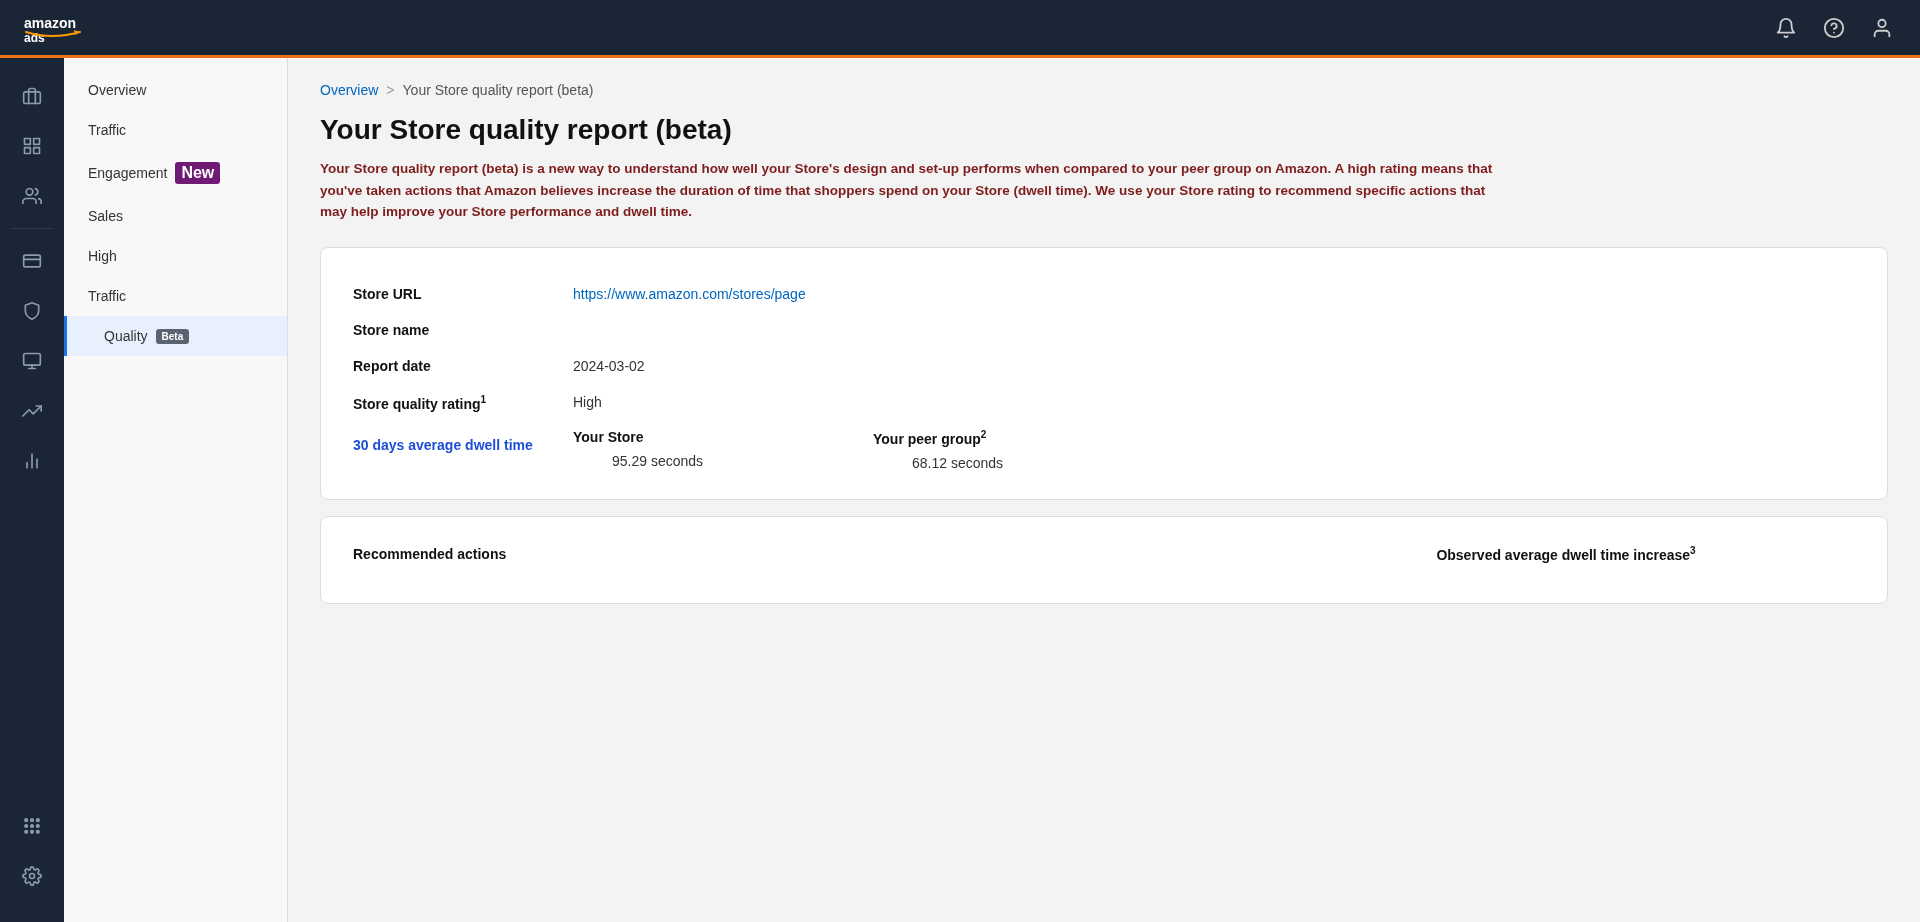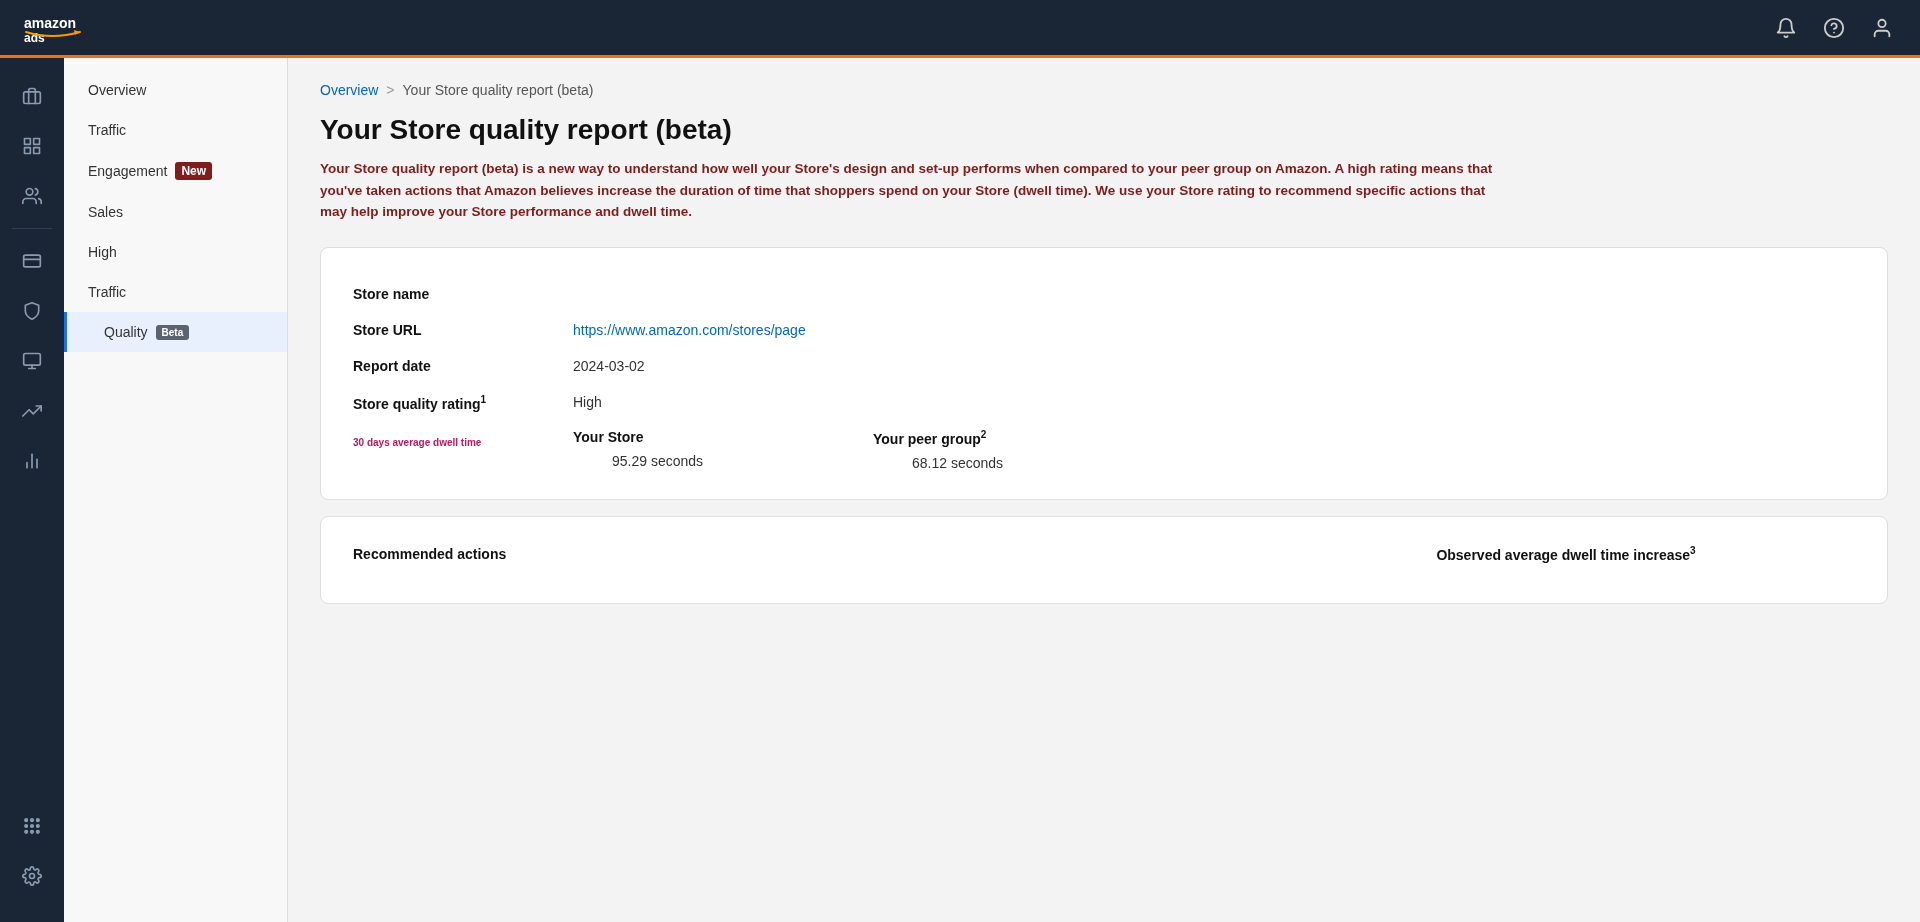--- a/index.html
+++ b/index.html
@@ -85,23 +85,23 @@
       align-items: center;
       gap: 8px;
     }
     .sidebar-item.active {
       background: #e8f0fe;
       border-left: 3px solid #1a73e8;
       padding-left: 37px;
       font-weight: 500;
     }
     .badge-new {
-      background: #7f1d1d;
+      background: #701a75;
       color: white;
-      font-size: 12px;
+      font-size: 16px;
       padding: 2px 6px;
       border-radius: 3px;
       font-weight: 600;
     }
     .badge-beta {
       background: #5c6370;
       color: white;
       font-size: 10px;
       padding: 2px 6px;
       border-radius: 3px;
@@ -182,22 +182,22 @@
     }
 
     .dwell-time-row {
       display: flex;
       align-items: flex-start;
       margin-top: 8px;
     }
     .dwell-col-label {
       width: 220px;
       font-weight: 700;
-      font-size: 10px;
-      color: #be185d;
+      font-size: 14px;
+      color: #1d4ed8;
       padding-top: 8px;
     }
     .dwell-col-header {
       font-weight: 700;
       font-size: 14px;
       color: #111;
       margin-bottom: 8px;
     }
     .dwell-col-value {
       font-size: 14px;
@@ -394,28 +394,28 @@
     </div>
 
     <h1 class="page-title">Your Store quality report (beta)</h1>
 
     <p class="page-description">Your Store quality report (beta) is a new way to understand how well your Store's design and set-up performs when compared to your peer group on Amazon. A high rating means that you've taken actions that Amazon believes increase the duration of time that shoppers spend on your Store (dwell time). We use your Store rating to recommend specific actions that may help improve your Store performance and dwell time.</p>
 
     <div class="card">
       <table class="info-table">
         <tbody>
           <tr>
-            <td>Store name</td>
-            <td></td>
-          </tr>
-          <tr>
             <td>Store URL</td>
             <td>
               <a href="#">https://www.amazon.com/stores/page</a>
             </td>
+          </tr>
+          <tr>
+            <td>Store name</td>
+            <td></td>
           </tr>
           <tr>
             <td>Report date</td>
             <td>2024-03-02</td>
           </tr>
           <tr>
             <td>
               <span>Store quality rating</span><sup>1</sup>
             </td>
             <td>High</td>

